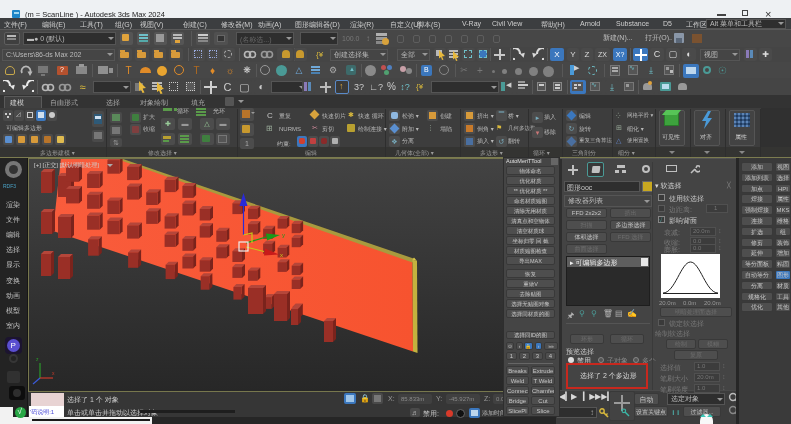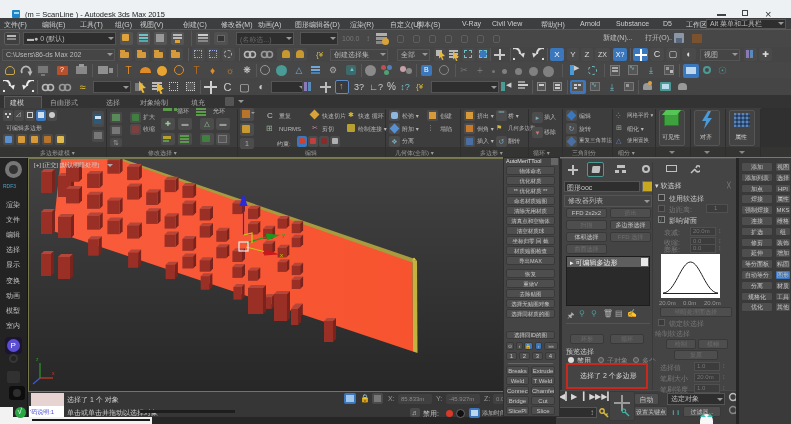--- a/index.html
+++ b/index.html
@@ -5,21 +5,21 @@
 html,body{width:791px;height:424px;overflow:hidden;background:#3a3a3a;font-family:"Liberation Sans",sans-serif;}
 #app{position:relative;width:791px;height:424px;overflow:hidden;}
 .a{position:absolute;}
 .btn{position:absolute;background:#4e4e4e;border:1px solid #393939;border-radius:2px;color:#c6c6c6;text-align:center;overflow:hidden;white-space:nowrap;}
 </style></head>
 <body>
 <div id="app">
 <div class="a" style="left:0px;top:0px;width:791px;height:18px;background:#eef1f3;"></div>
 <div class="a" style="left:12px;top:10px;width:8px;height:8px;background:#1d86c8;border-radius:1px;"></div>
 <div class="a" style="left:13.5px;top:12px;width:5px;height:2px;background:#9fd8f0;"></div>
-<div class="a" style="left:25px;top:10px;font-size:7.5px;color:#222;white-space:nowrap;">(m = ScanLine ) - Autodesk 3ds Max 2015</div>
+<div class="a" style="left:25px;top:10px;font-size:7.5px;color:#222;white-space:nowrap;">(m = ScanLine ) - Autodesk 3ds Max 2024</div>
 <div class="a" style="left:717px;top:14px;width:9px;height:1.5px;background:#444;"></div>
 <div class="a" style="left:742px;top:10px;width:6px;height:6px;border:1.5px solid #444;"></div>
 <div class="a" style="left:765px;top:8px;font-size:11px;color:#333;white-space:nowrap;">×</div>
 <div class="a" style="left:0px;top:18px;width:791px;height:11px;background:#3c3e40;"></div>
 <div class="a" style="left:4px;top:20px;font-size:7px;color:#cfcfcf;white-space:nowrap;">文件(F)</div>
 <div class="a" style="left:42px;top:20px;font-size:7px;color:#cfcfcf;white-space:nowrap;">编辑(E)</div>
 <div class="a" style="left:80px;top:20px;font-size:7px;color:#cfcfcf;white-space:nowrap;">工具(T)</div>
 <div class="a" style="left:115px;top:20px;font-size:7px;color:#cfcfcf;white-space:nowrap;">组(G)</div>
 <div class="a" style="left:140px;top:20px;font-size:7px;color:#cfcfcf;white-space:nowrap;">视图(V)</div>
 <div class="a" style="left:183px;top:20px;font-size:7px;color:#cfcfcf;white-space:nowrap;">创建(C)</div>

